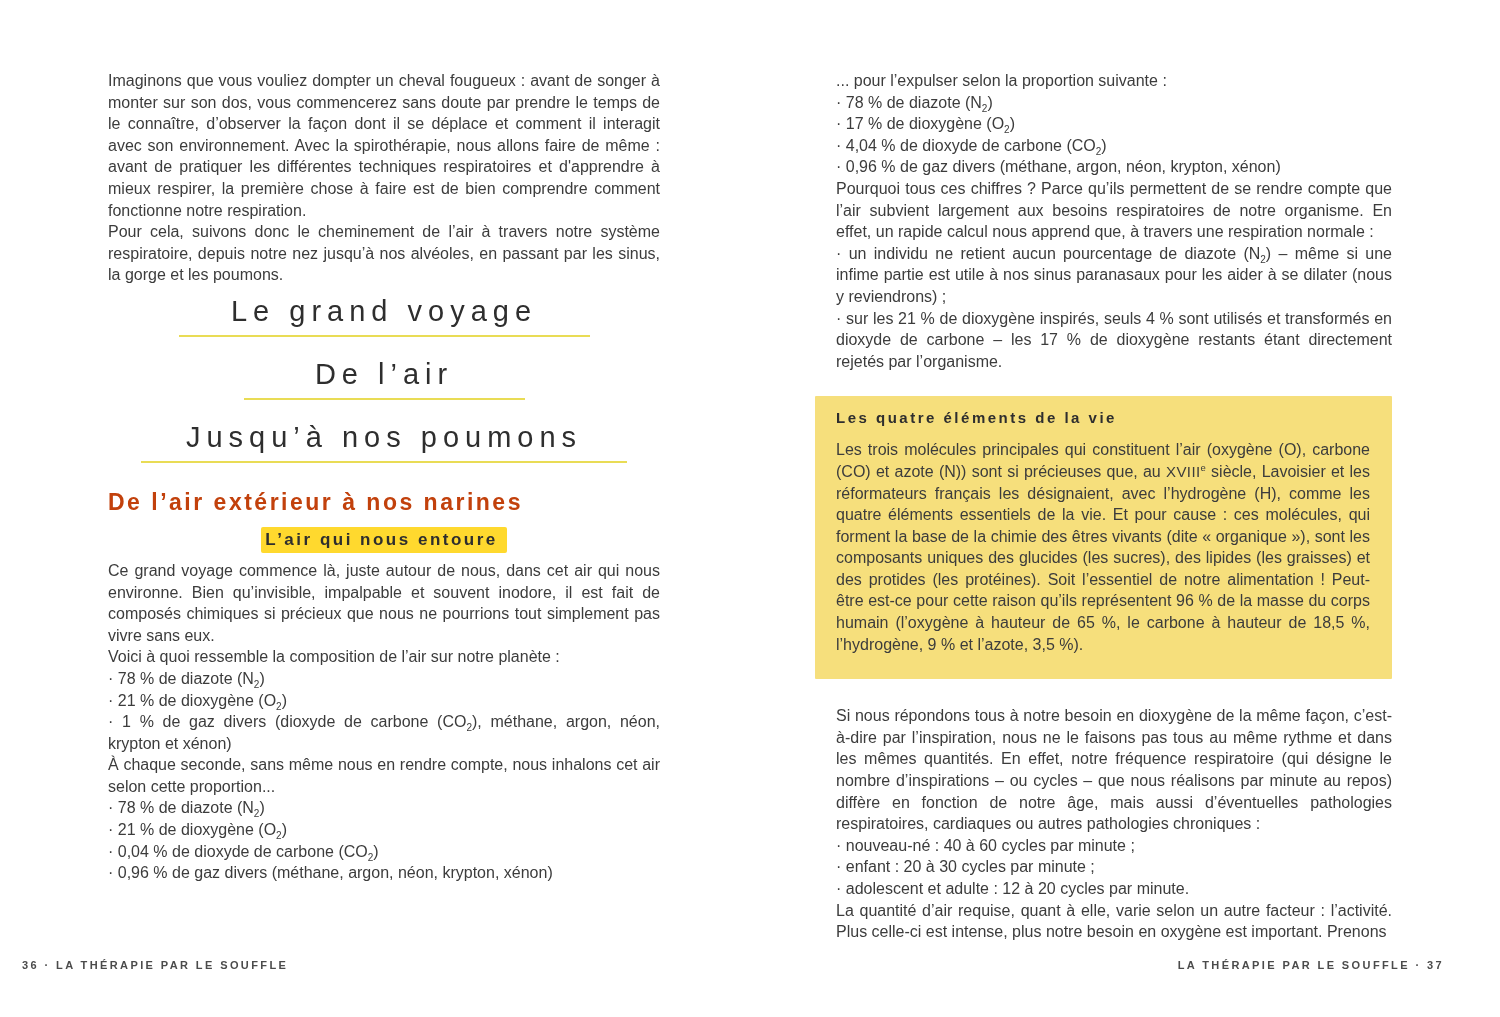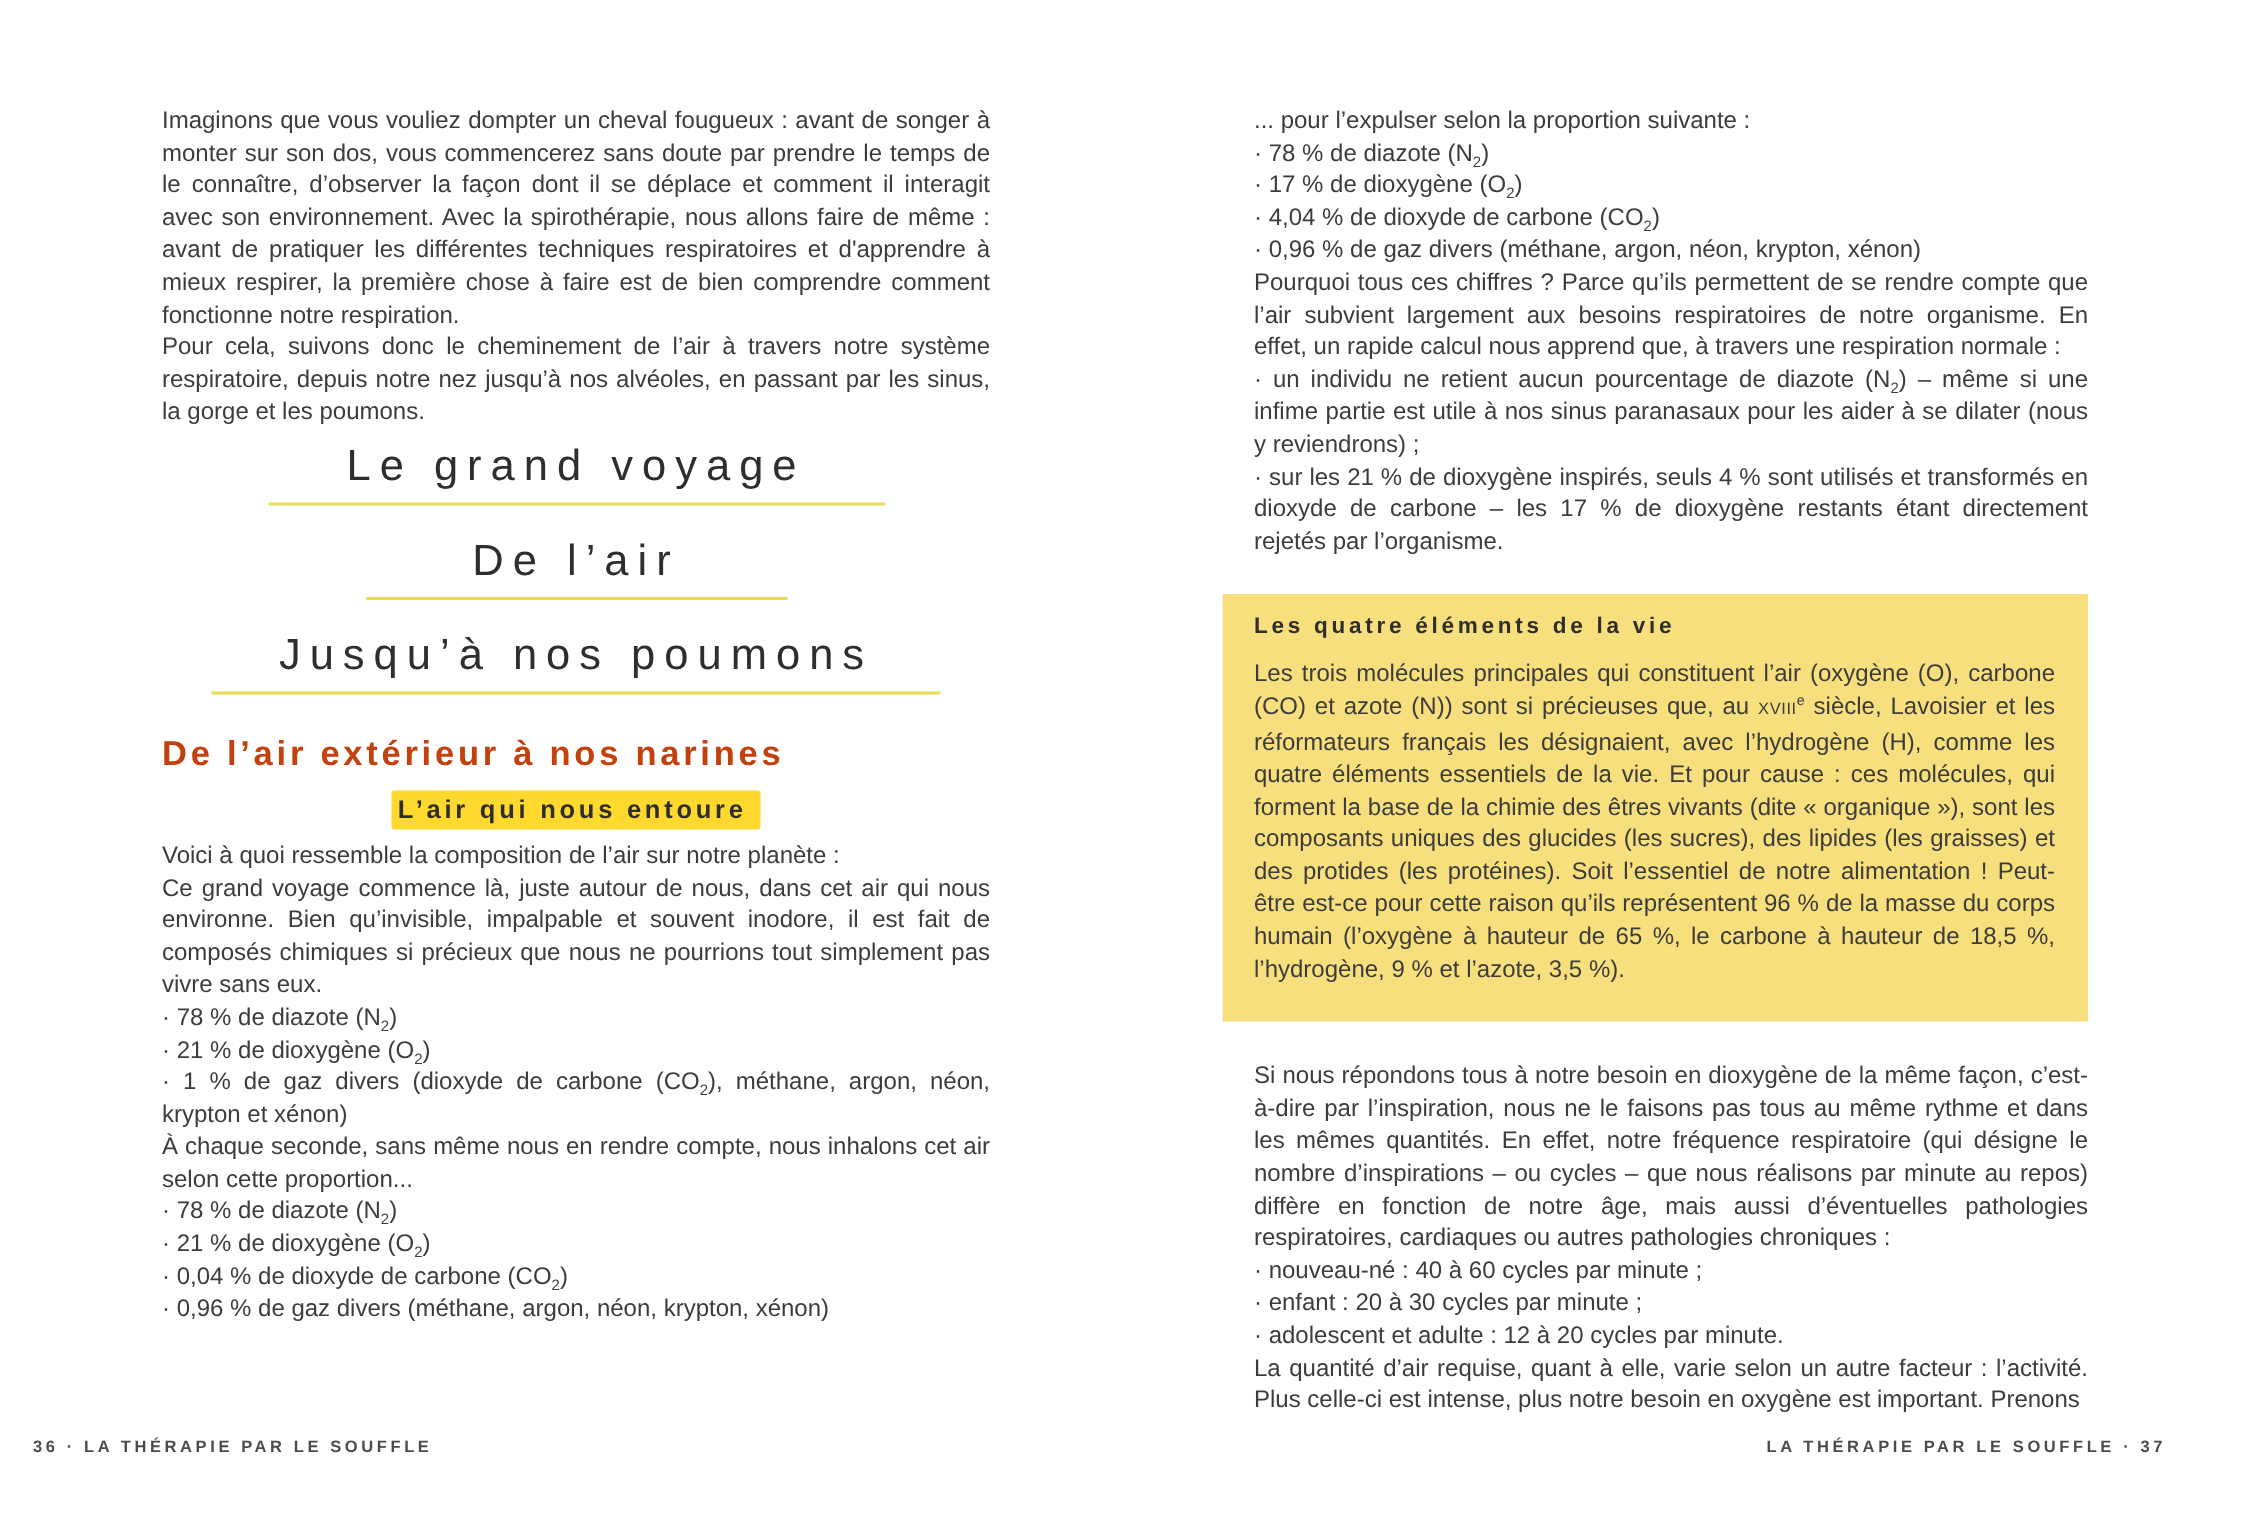--- a/index.html
+++ b/index.html
@@ -25,21 +25,21 @@
   p.body {
     margin: 0;
     font-size: 16px;
     line-height: 21.6px;
     text-align: justify;
     color: #3c3c3c;
   }
   p.li { text-align: justify; }
   sub.sb { font-size: 10px; line-height: 0; }
   sup.sp { font-size: 9.5px; line-height: 0; }
-  .sc { text-transform: uppercase; font-size: 11px; letter-spacing: 0.4px; }
+  .sc { text-transform: uppercase; font-size: 15px; letter-spacing: 0.4px; }
 
   .gap-s { margin-top: 18px; }
   .gap-m { margin-top: 22px; }
 
   .headings { margin-top: 10px; }
   .bigtitle {
     margin: 0;
     text-align: center;
     font-size: 29px;
     line-height: 30px;
@@ -123,23 +123,23 @@
     <h1 class="bigtitle">Jusqu’à nos poumons</h1>
     <div class="rule rule-3"></div>
   </div>
 
   <h2 class="sectionhead">De l’air extérieur à nos narines</h2>
 
   <div class="subheadline">
     <span class="hl">L’air qui nous entoure</span>
   </div>
 
+  <p class="body">Ce grand voyage commence là, juste autour de nous, dans cet air qui nous environne. Bien qu’invisible, impalpable et souvent inodore, il est fait de composés chimiques si précieux que nous ne pourrions tout simplement pas vivre sans eux.</p>
+
   <p class="body gap-s">Voici à quoi ressemble la composition de l’air sur notre planète :</p>
-
-  <p class="body">Ce grand voyage commence là, juste autour de nous, dans cet air qui nous environne. Bien qu’invisible, impalpable et souvent inodore, il est fait de composés chimiques si précieux que nous ne pourrions tout simplement pas vivre sans eux.</p>
   <p class="body li"><span>· 78 % de diazote (N</span><sub class="sb">2</sub><span>)</span></p>
   <p class="body li"><span>· 21 % de dioxygène (O</span><sub class="sb">2</sub><span>)</span></p>
   <p class="body li"><span>· 1 % de gaz divers (dioxyde de carbone (CO</span><sub class="sb">2</sub><span>), méthane, argon, néon, krypton et xénon)</span></p>
 
   <p class="body gap-m">À chaque seconde, sans même nous en rendre compte, nous inhalons cet air selon cette proportion...</p>
   <p class="body li"><span>· 78 % de diazote (N</span><sub class="sb">2</sub><span>)</span></p>
   <p class="body li"><span>· 21 % de dioxygène (O</span><sub class="sb">2</sub><span>)</span></p>
   <p class="body li"><span>· 0,04 % de dioxyde de carbone (CO</span><sub class="sb">2</sub><span>)</span></p>
   <p class="body li"><span>· 0,96 % de gaz divers (méthane, argon, néon, krypton, xénon)</span><sub class="sb"></sub><span></span></p>
 </div>

